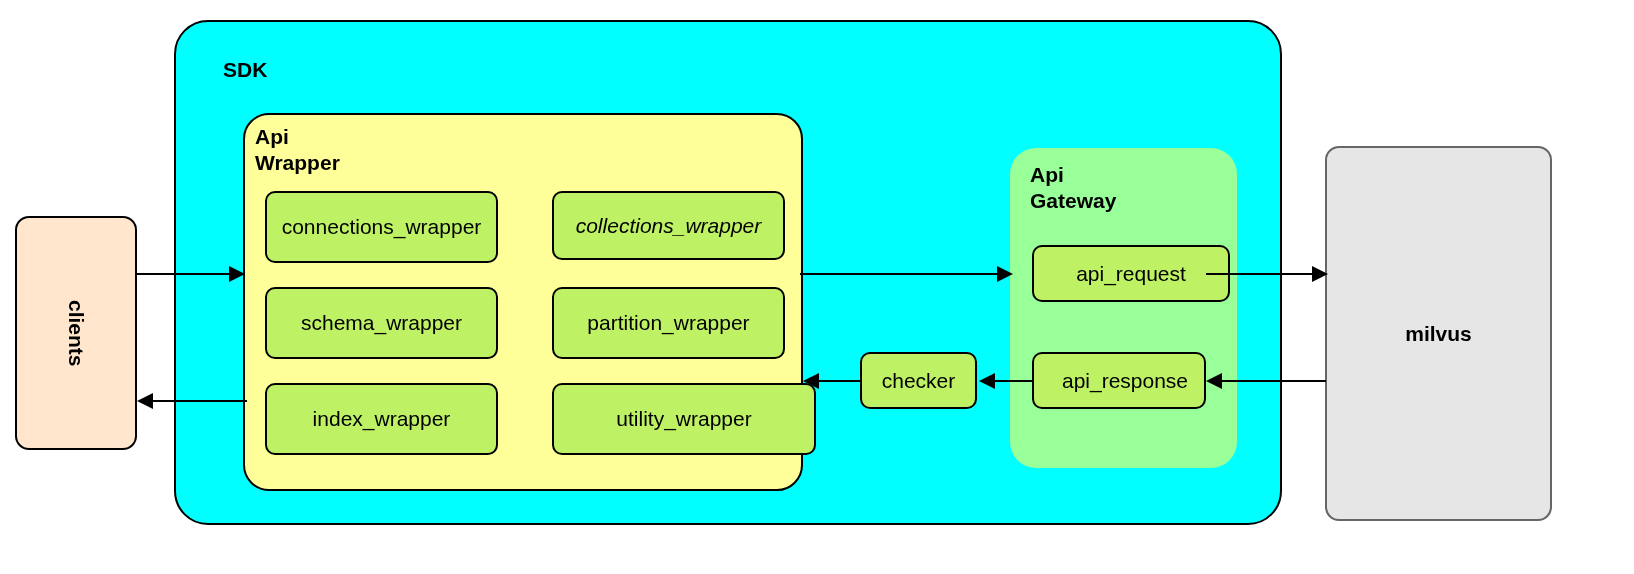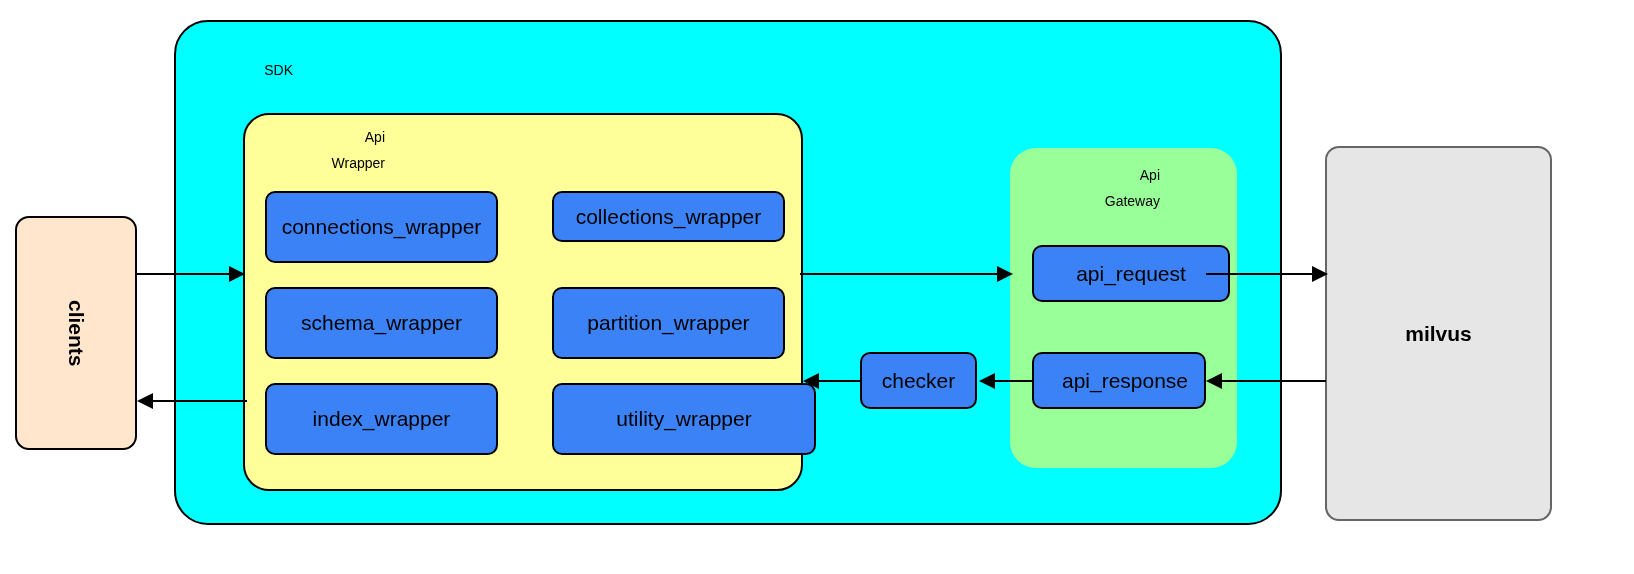--- a/index.html
+++ b/index.html
@@ -45,30 +45,30 @@
 
   .api-gateway-container {
     background: #99ff99;
     border: none;
     border-radius: 26px;
     display: block;
   }
 
   .group-label {
     position: absolute;
-    font-weight: normal;
-    font-size: 14px;
+    font-weight: bold;
+    font-size: 21px;
     line-height: 26px;
     color: #000000;
     white-space: pre-line;
-    text-align: right;
+    text-align: left;
   }
 
   .leaf-box {
-    background: #3b82f6;
+    background: #bef264;
     border: 2px solid #000000;
     border-radius: 10px;
     font-size: 21px;
     font-weight: normal;
     text-align: center;
   }
 
   .actor-box {
     background: #ffe6cc;
     border: 2px solid #000000;
@@ -114,21 +114,21 @@
   </div>
 
   <div class="box api-wrapper-container" style="left:243px; top:113px; width:560px; height:378px;">
     <div class="group-label" style="left:10px; top:9px; width:130px;">Api
 Wrapper</div>
   </div>
 
   <div class="box leaf-box" style="left:265px; top:191px; width:233px; height:72px;">
     <span>connections_wrapper</span>
   </div>
-  <div class="box leaf-box" style="left:552px; top:191px; width:233px; height:51px;">
+  <div class="box leaf-box" style="left:552px; top:191px; width:233px; height:69px;font-style:italic;">
     <span>collections_wrapper</span>
   </div>
   <div class="box leaf-box" style="left:552px; top:287px; width:233px; height:72px;">
     <span>partition_wrapper</span>
   </div>
   <div class="box leaf-box" style="left:265px; top:287px; width:233px; height:72px;">
     <span>schema_wrapper</span>
   </div>
   <div class="box leaf-box" style="left:265px; top:383px; width:233px; height:72px;align-items:center;">
     <span>index_wrapper</span>

